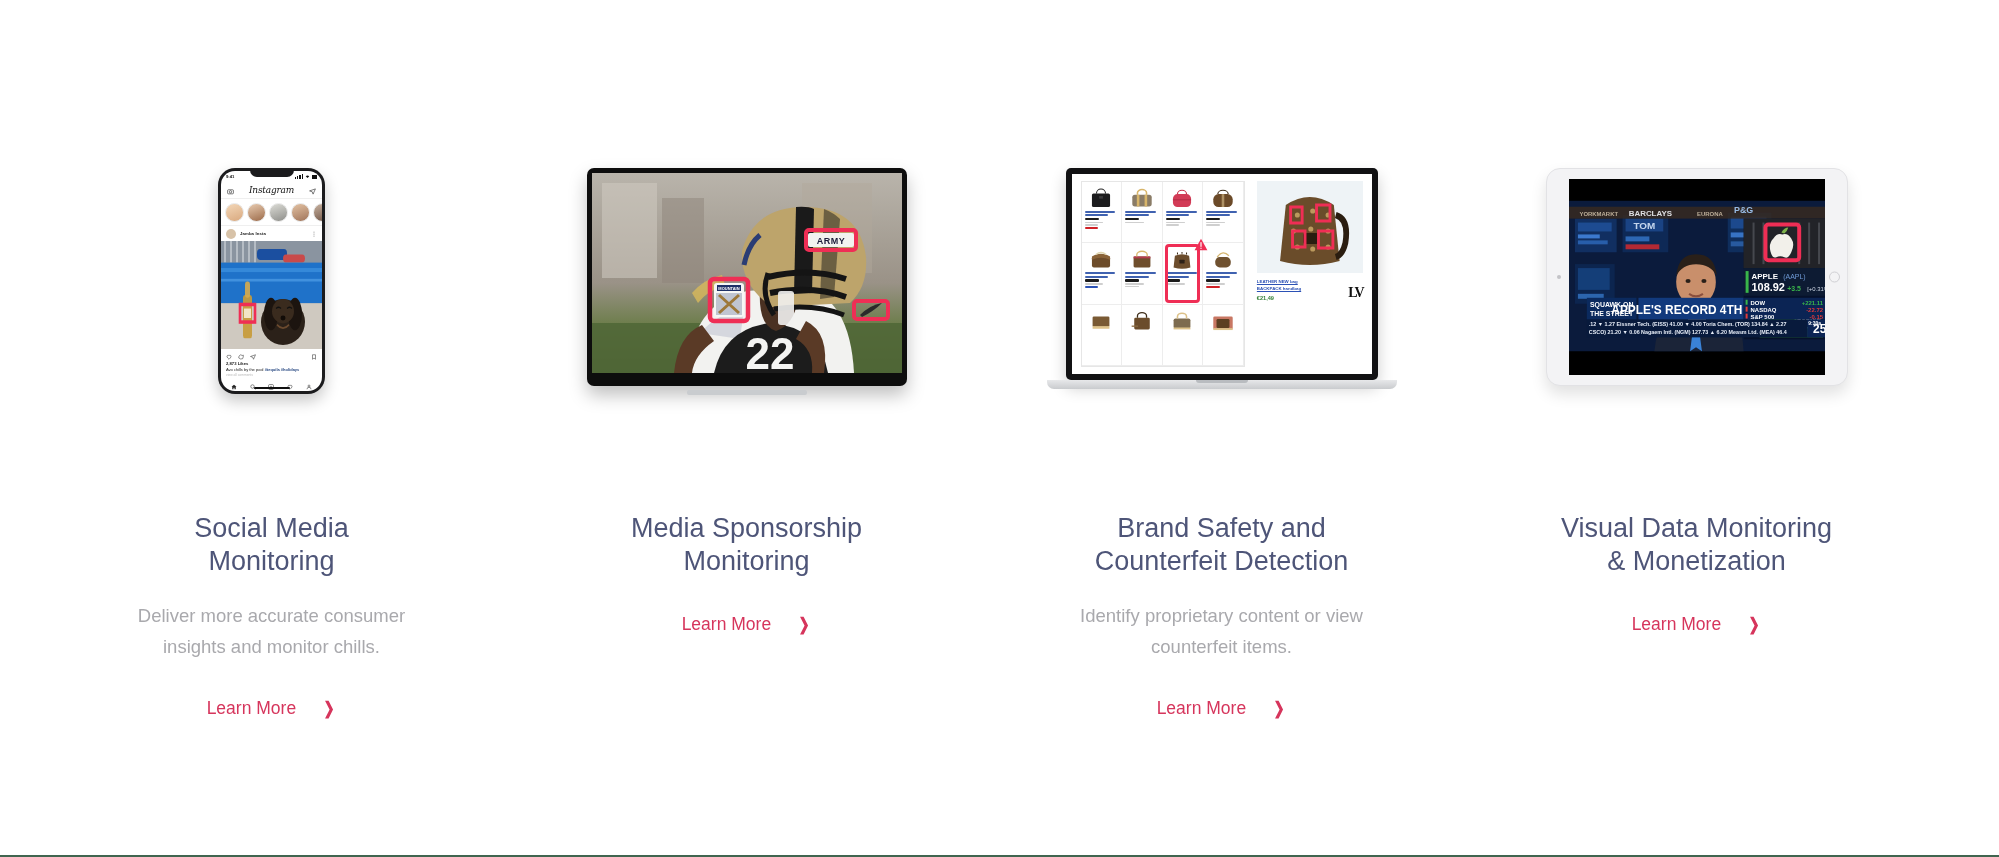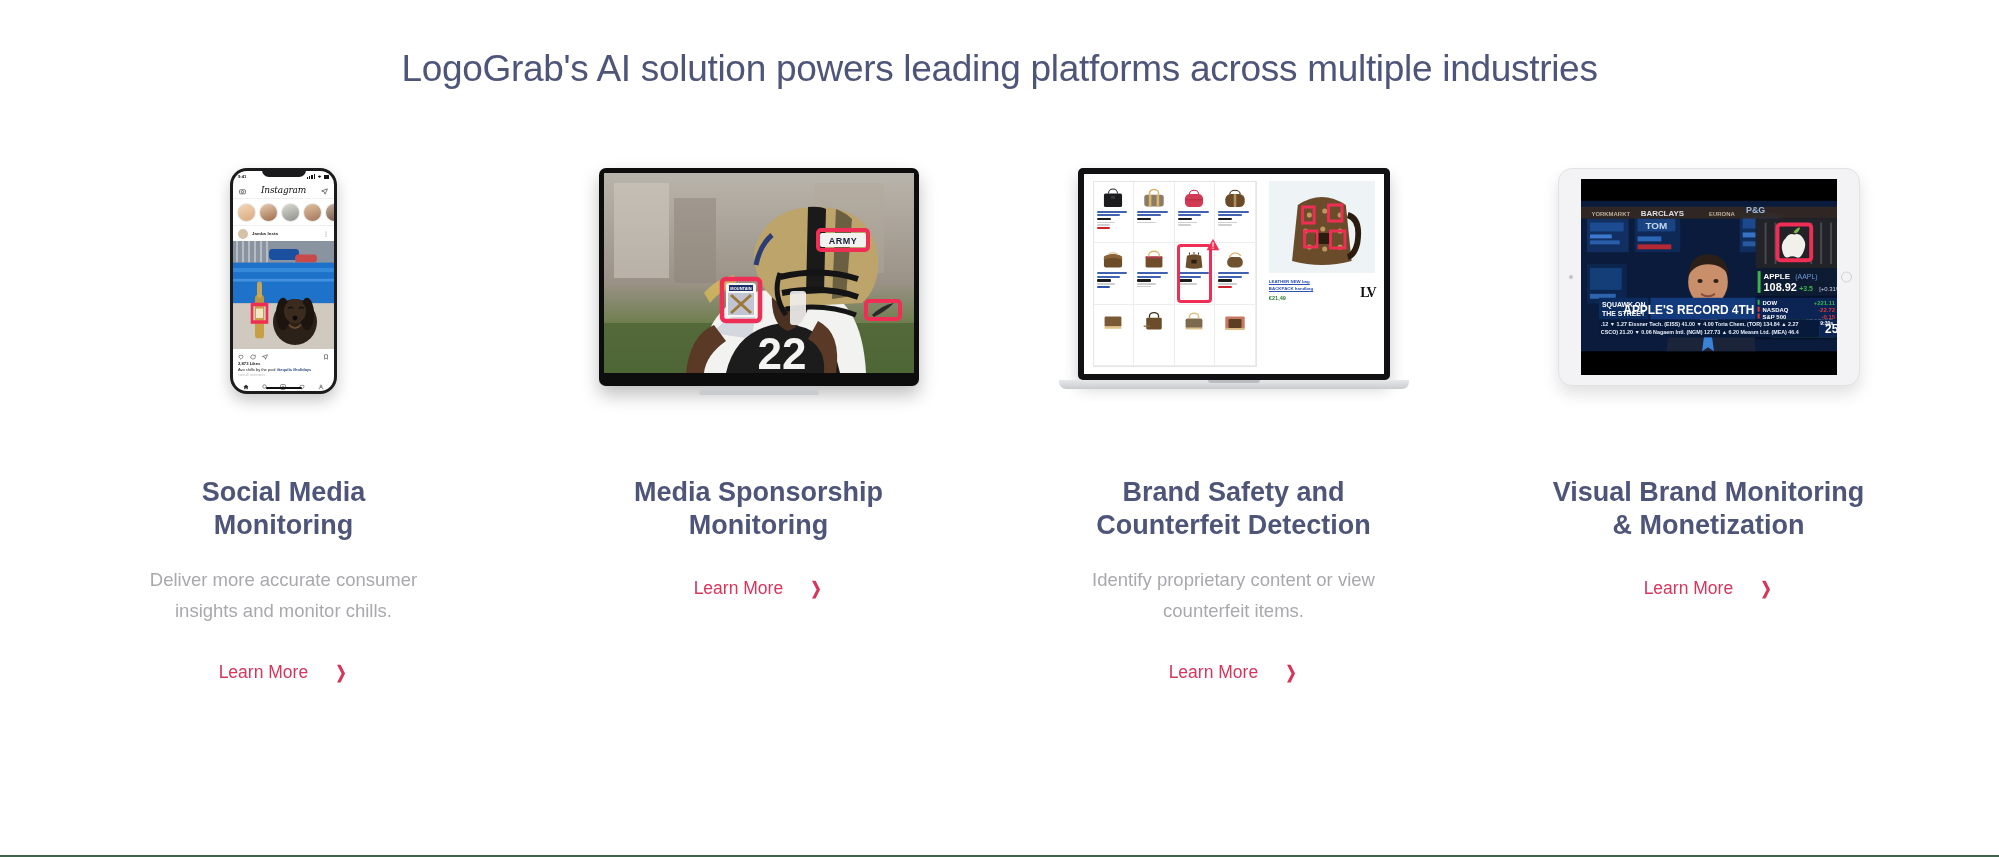--- a/index.html
+++ b/index.html
@@ -20,38 +20,38 @@
     font-size: 37px;
     font-weight: 400;
     letter-spacing: -0.3px;
     color: #4e5578;
     line-height: 1.25;
   }
 
   
   .cards {
     position: absolute;
-    top: 168px; left: 56px;
+    top: 168px; left: 44px;
     width: 1880px;
     display: flex;
     justify-content: space-between;
     align-items: flex-start;
   }
   .card { width: 455px; display: flex; flex-direction: column; align-items: center; }
 
   .device-area {
     height: 262px; width: 100%;
     display: flex; align-items: flex-start; justify-content: center;
     position: relative;
   }
 
   .card-title {
-    margin-top: 46px;
+    margin-top: 82px;
     font-size: 27px;
-    font-weight: 700;
+    font-weight: 400;
     line-height: 1.22;
     color: #4e5578;
     text-align: center;
     max-width: 360px;
   }
   .card-desc {
     margin-top: 22px;
     font-size: 18.5px;
     line-height: 1.68;
     color: #a9a9ad;
@@ -217,21 +217,20 @@
   .footer-rule {
     position:absolute; bottom:0; left:0; width:1999px; height:2px;
     background:#40654f;
   }
 </style>
 </head>
 <body>
 
 <div class="page">
 
-  <h1 class="section-heading">LogoGrab's AI solution powers leading platforms across multiple industries</h1>
 
   <div class="cards">
 
     <div class="card">
       <div class="device-area">
         <div class="phone">
           <div class="notch"></div>
           <div class="phone-screen">
 
             <div class="ig-status">
@@ -781,21 +780,21 @@
               <text x="20" y="157" font-family="Liberation Sans, sans-serif" font-size="5.4" font-weight="700" fill="#e8eef8">CSCO) 21.20 ▼ 0.06   Nagaem Intl. (NGM) 127.73 ▲ 6.20   Measm Ltd. (MEA) 46.4</text>
               <rect x="240" y="142" width="18" height="18" fill="#0b2454"></rect>
               <text x="246" y="156" font-family="Liberation Sans, sans-serif" font-size="12" font-weight="700" fill="#fff">25</text>
               <text x="254" y="148" font-family="Liberation Sans, sans-serif" font-size="5" font-weight="700" fill="#fff" text-anchor="end">9:30a</text>
             </svg>
           </div>
         </div>
       </div>
 
       <div class="card-title">
-        <span>Visual Brand Monitoring</span><br>
+        <span>Visual Data Monitoring</span><br>
         <span>&amp; Monetization</span>
       </div>
       <a class="learn-more">
         <span>Learn More</span>
         <span class="chev">❯</span>
       </a>
     </div>
 
   </div>
 

